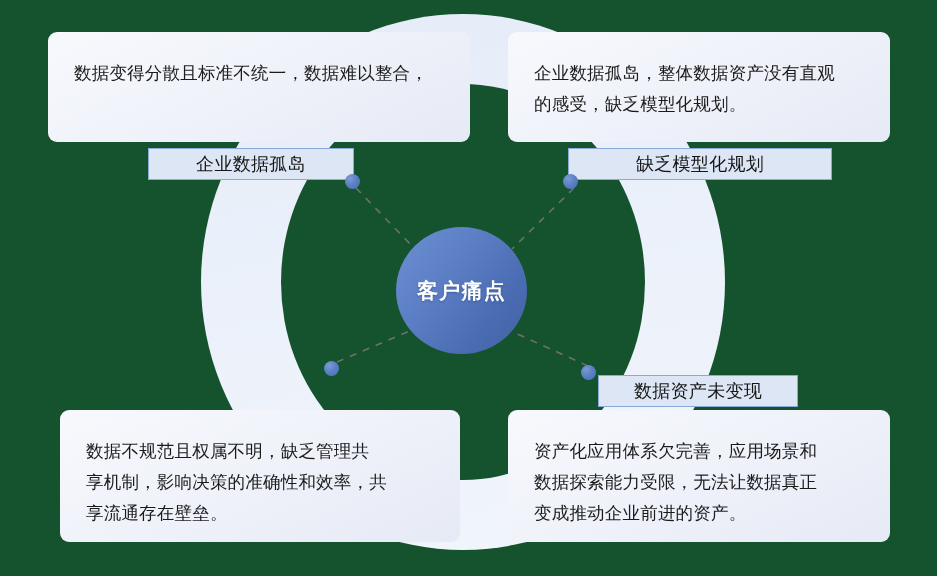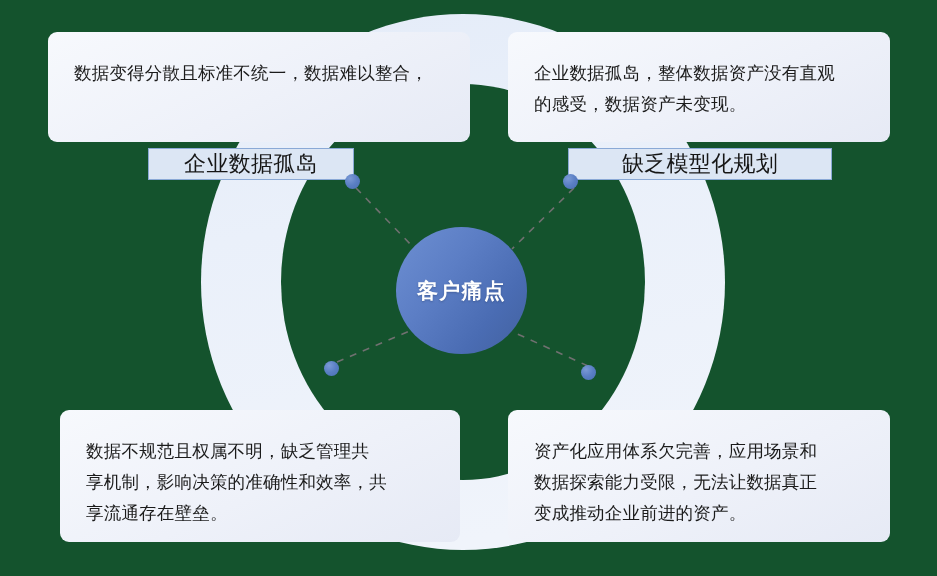--- a/index.html
+++ b/index.html
@@ -71,21 +71,21 @@
     margin: 0;
   }
 
   
   .chip {
     position: absolute;
     box-sizing: border-box;
     background: #dce6f4;
     border: 1px solid #8aa9d6;
     color: #161616;
-    font-size: 22px;
+    font-size: 18px;
     line-height: 30px;
     text-align: center;
     letter-spacing: 0.3px;
     white-space: nowrap;
   }
   .chip-tl {
     left: 148px;
     top: 148px;
     width: 206px;
     height: 32px;
@@ -188,34 +188,37 @@
   <div class="panel panel-tl">
     <p>数据变得分散且标准不统一，数据难以整合，</p>
   </div>
   <div class="chip chip-tl">
     <span>企业数据孤岛</span>
   </div>
   <div class="dot dot-tl"></div>
 
   <div class="panel panel-tr">
     <p>企业数据孤岛，整体数据资产没有直观</p>
-    <p>的感受，数据资产未变现。</p>
+    <p>的感受，缺乏模型化规划。</p>
   </div>
   <div class="chip chip-tr">
     <span>缺乏模型化规划</span>
   </div>
   <div class="dot dot-tr"></div>
 
   <div class="dot dot-bl"></div>
   <div class="panel panel-bl">
     <p>数据不规范且权属不明，缺乏管理共</p>
     <p>享机制，影响决策的准确性和效率，共</p>
     <p>享流通存在壁垒。</p>
   </div>
 
+  <div class="chip chip-br">
+    <span>数据资产未变现</span>
+  </div>
   <div class="dot dot-br"></div>
   <div class="panel panel-br">
     <p>资产化应用体系欠完善，应用场景和</p>
     <p>数据探索能力受限，无法让数据真正</p>
     <p>变成推动企业前进的资产。</p>
   </div>
 
   <div id="hub">
     <span id="hub-label">客户痛点</span>
   </div>

